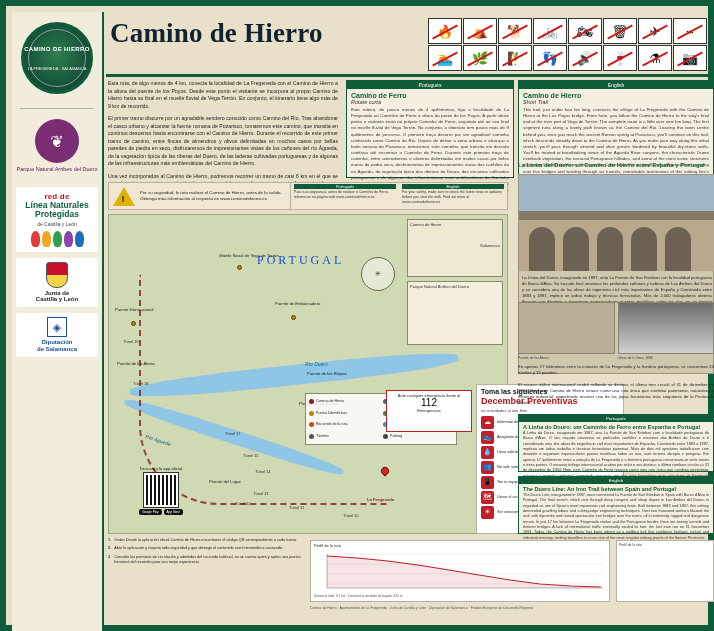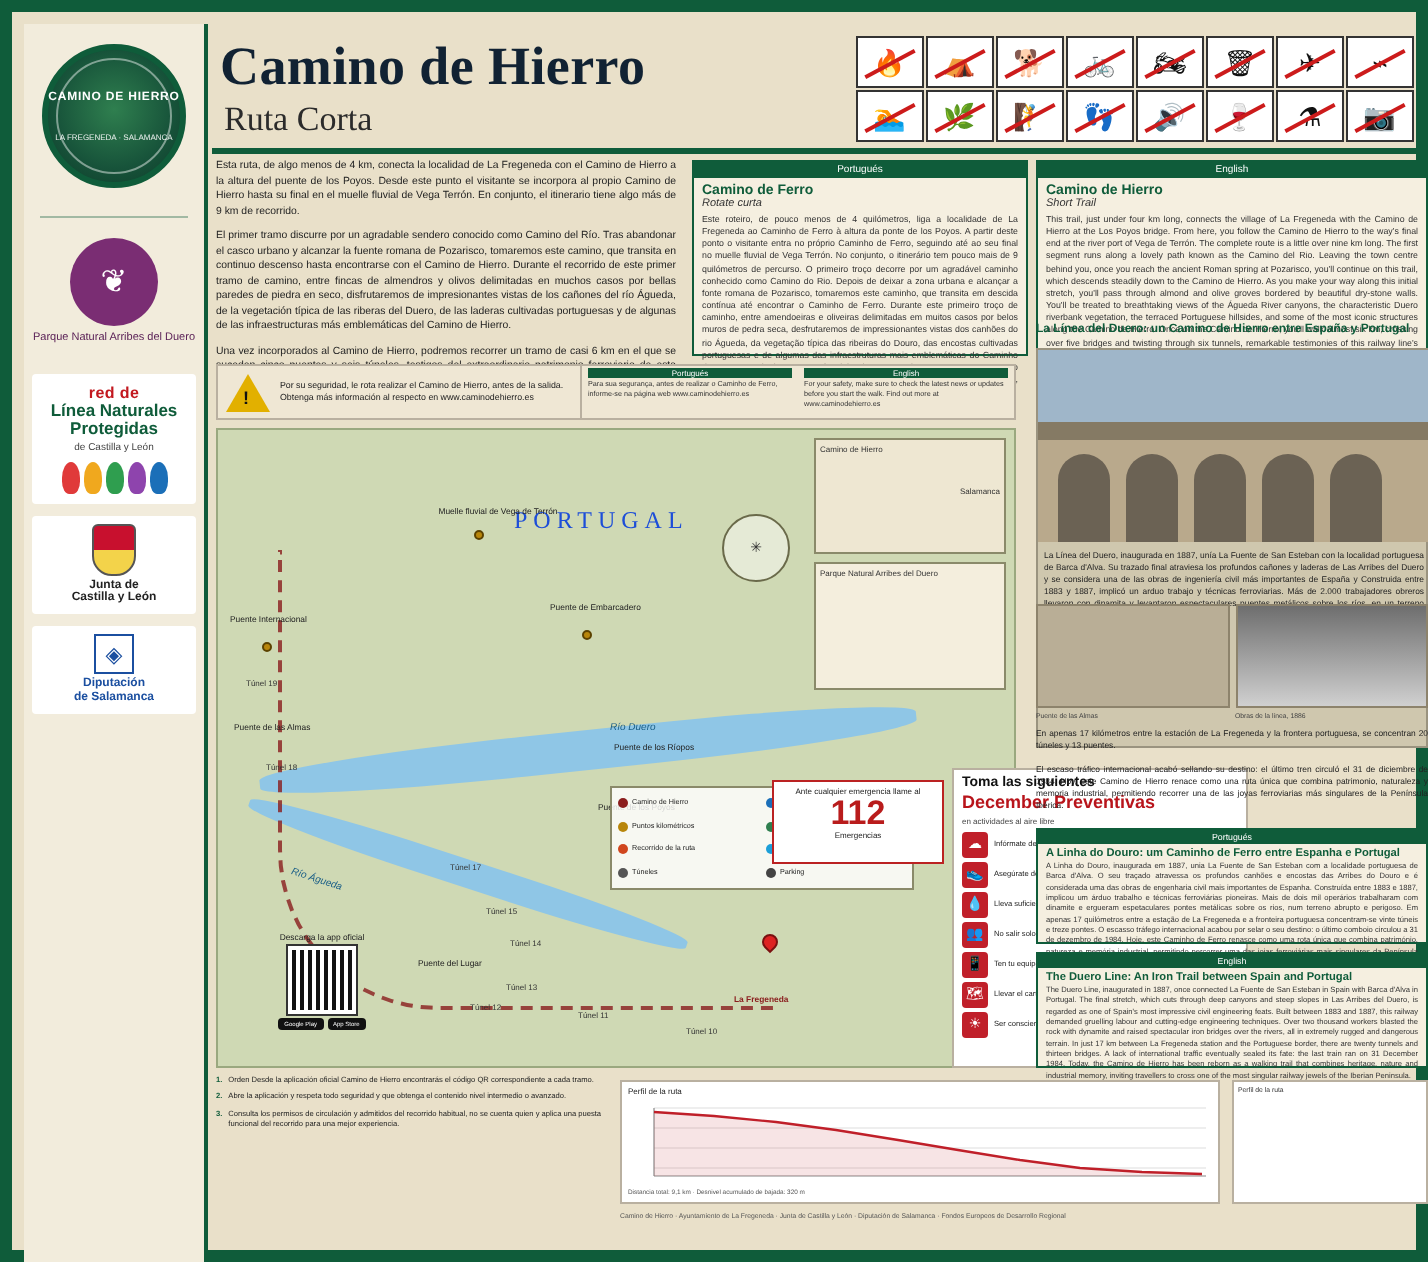--- a/index.html
+++ b/index.html
@@ -209,21 +209,21 @@
     width:8px;height:8px;border-radius:50% 50% 50% 0;background:#d22;
     transform:rotate(-45deg); border:1px solid #7a1010;
   }
 
   
   .emerg {
     position:absolute; left:380px; top:384px; width:86px; height:42px;
     border:1px solid #b22; background:#fff;
     font-size:4px; color:#222; text-align:center; padding:2px;
   }
-  .emerg .num { font-size:17px; font-weight:bold; color:#b91c1c; line-height:1; }
+  .emerg .num { font-size:10px; font-weight:normal; color:#000000; line-height:1; }
   .measures {
     position:absolute; left:470px; top:378px; width:148px; height:150px;
     background:#fff; border:1px solid #b9b0a0;
   }
   .measures h3 {
     margin:3px 4px 0; font-size:7px; color:#111; font-weight:bold; line-height:1.1;
   }
   .measures h4 { margin:0 4px 2px; font-size:9px; color:#b8141b; font-weight:bold; }
   .measures .sub { margin:0 4px 3px; font-size:4px; color:#444; }
   .m-item { display:flex; align-items:center; gap:3px; margin:0 4px 2px; }
@@ -333,21 +333,20 @@
     </div>
     <div class="dipu">
       <div class="dipu-mark">◈</div>
       <div class="dipu-txt">Diputación</div>
       <div class="dipu-txt">de Salamanca</div>
     </div>
   </div>
 
   <div class="header">
     <div class="title">Camino de Hierro</div>
-    <div class="subtitle">Ruta Corta</div>
     <div class="pictos">
       <div class="picto forbidden">🔥</div>
       <div class="picto forbidden">⛺</div>
       <div class="picto forbidden">🐕</div>
       <div class="picto forbidden">🚲</div>
       <div class="picto forbidden">🏍</div>
       <div class="picto forbidden">🗑</div>
       <div class="picto forbidden">✈</div>
       <div class="picto forbidden">⌁</div>
       <div class="picto forbidden">🏊</div>

